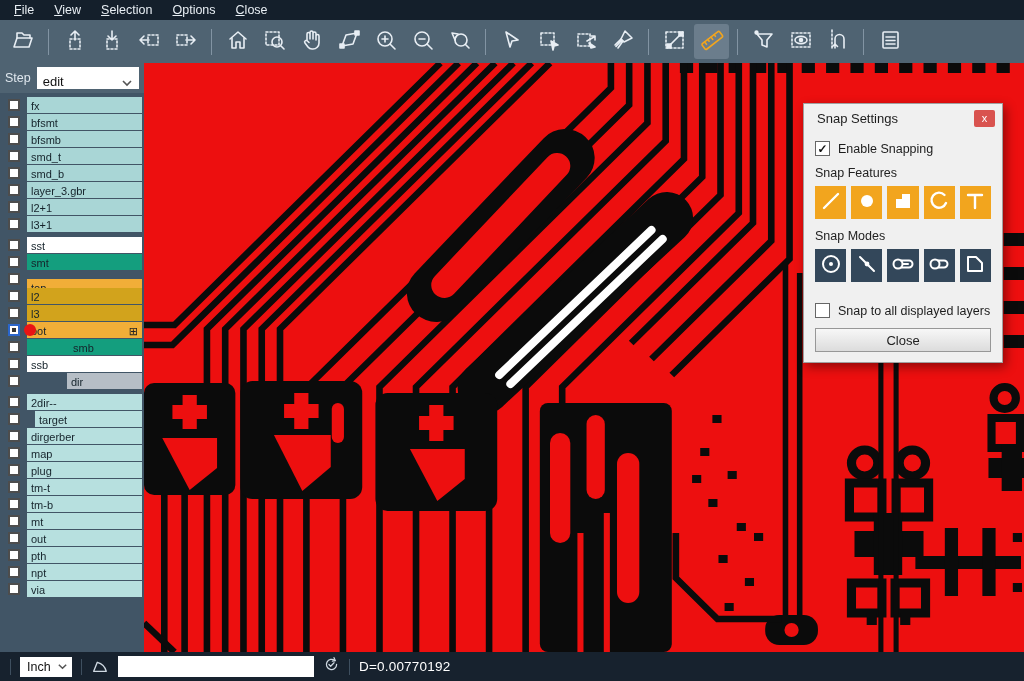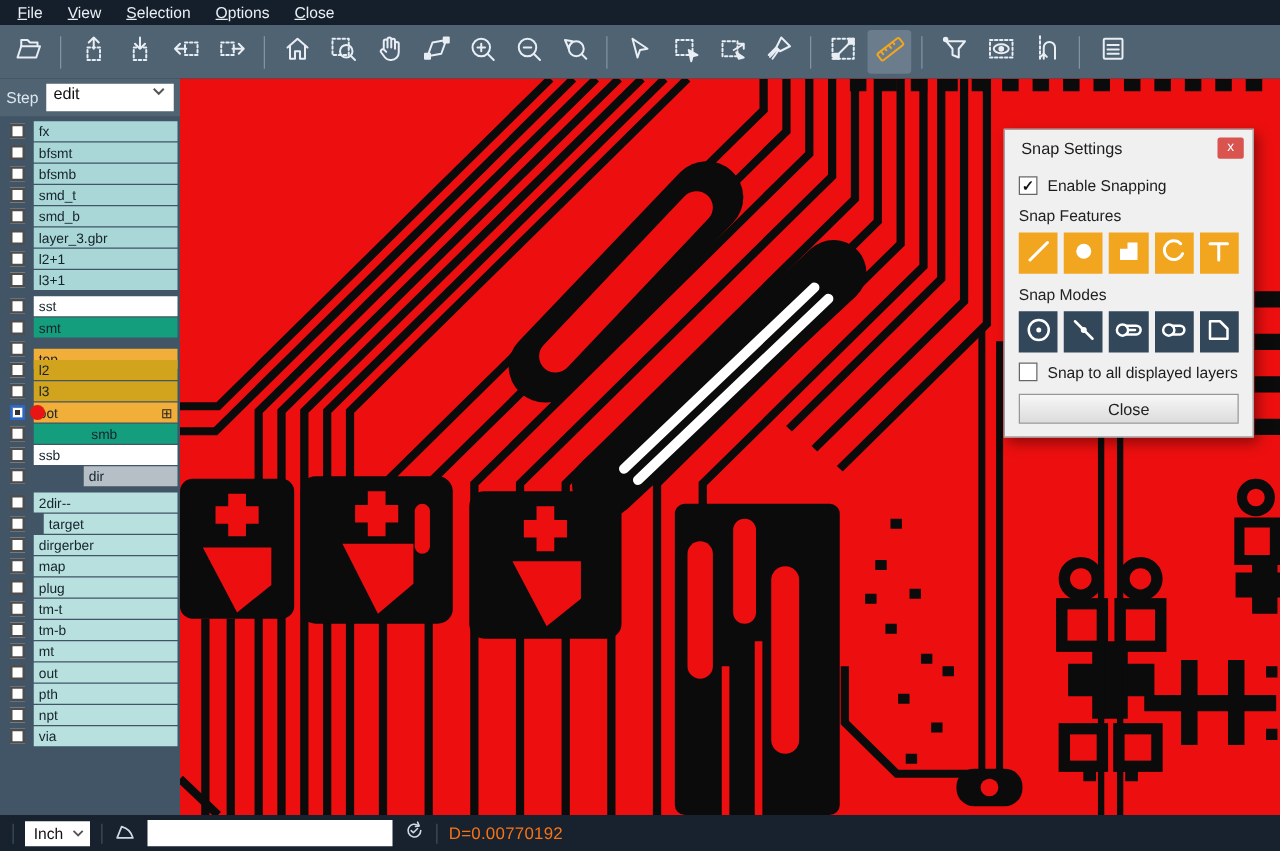--- a/index.html
+++ b/index.html
@@ -16,21 +16,21 @@
   .tbtn{width:35px;height:35px;display:flex;align-items:center;justify-content:center;border-radius:3px;}
   .tbtn.active{background:#6b7d8c;}
   .tbtn svg{stroke:#e8eef4;fill:none;stroke-width:1.6;stroke-linecap:round;stroke-linejoin:round;}
   .tbtn.active svg{stroke:#f2a51e;}
   .tsep{width:1px;height:26px;background:#8294a3;margin:0 6px;}
   
   .main{display:flex;height:589px;}
   .sidebar{width:144px;background:#415566;display:flex;flex-direction:column;}
   .step-row{height:30px;display:flex;align-items:center;background:#4f6372;padding:0 5px;gap:6px;flex:none;}
   .step-label{color:#dfe7ee;font-size:12.5px;}
-  .step-select{flex:1;background:#fff;height:22px;display:flex;align-items:flex-start;padding:0 6px;font-size:13px;color:#111;}
+  .step-select{flex:1;background:#fff;height:22px;display:flex;align-items:flex-end;padding:0 6px;font-size:13px;color:#111;}
   .step-select .txt{flex:1;}
   .layers{margin-top:4px;}
   .lgroup{margin-bottom:5px;}
   .lrow{height:16px;margin-bottom:1px;display:flex;align-items:center;position:relative;}
   .lcheck{width:27px;display:flex;align-items:center;justify-content:center;flex:none;}
   .lbox{width:12px;height:12px;background:#fff;border:2px solid #4d4d4d;}
   .lrow.selected .lbox{border-color:#2b66cc;background:#fff;box-shadow:inset 0 0 0 2px #fff, inset 0 0 0 5px #333;}
   .ldot{position:absolute;left:24px;top:2px;width:12px;height:12px;border-radius:50%;background:#e91414;z-index:2;}
   .llabel{flex:1;height:16px;font-size:11px;color:#15232b;padding:1px 4px 0;margin-right:2px;
           display:flex;align-items:center;white-space:nowrap;overflow:hidden;}
@@ -62,21 +62,21 @@
   .fbtn svg,.mbtn svg{stroke:#fff;fill:none;stroke-width:2.4;stroke-linecap:round;stroke-linejoin:round;}
   .close-btn{margin-top:10px;width:100%;height:24px;background:linear-gradient(#f7f7f7,#dcdcdc);
              border:1px solid #979797;font-size:13px;color:#222;display:flex;align-items:center;justify-content:center;}
   
   .statusbar{height:29px;background:#17222e;display:flex;align-items:center;gap:9px;padding:0 10px;color:#cfd9e2;}
   .sbsep{width:1px;height:16px;background:#3e4f5f;}
   .unit-select{background:#fff;height:20px;width:52px;display:flex;align-items:center;
                padding:0 4px 0 7px;font-size:12.5px;color:#111;gap:3px;}
   .unit-select .txt{flex:1;}
   .sb-input{width:196px;height:21px;background:#fff;border:none;outline:none;padding:0 5px;font-size:12px;}
-  .d-value{color:#f97316;font-size:13.5px;letter-spacing:.2px;}
+  .d-value{color:#ffffff;font-size:13.5px;letter-spacing:.2px;}
   .sbicon svg{stroke:#cfd9e2;fill:none;stroke-width:1.5;stroke-linecap:round;stroke-linejoin:round;}
 </style>
 </head>
 <body>
 
 <div class="app" style="--pcb-red: #ed0f0f; --pcb-black: #0b0b0b;">
 
   <div class="menubar" id="menubar">
       <div class="menu-item">File</div>
       <div class="menu-item">View</div>
@@ -697,21 +697,21 @@
                 <circle cx="9" cy="12" r="4.5" stroke-width="2"></circle>
                 <path d="M12,8.5 H18 A3.5,3.5 0 0 1 18,15.5 H12" stroke-width="2"></path>
               </svg></span>
           </div>
           <div class="mbtn">
             <span><svg width="24" height="24" viewBox="0 0 24 24">
                 <path d="M5,19 V5 H13 L19,11 V19 Z" stroke-width="2"></path>
               </svg></span>
           </div>
         </div>
-      <div class="chk-row" style="margin-top:8px">
+      <div class="chk-row" style="margin-top:21px">
         <span class="chk" id="chk-all"></span>
         <span>Snap to all displayed layers</span>
       </div>
       <div class="close-btn">Close</div>
     </div>
   </div>
 
   <div class="statusbar">
     <div class="sbsep"></div>
     <div class="unit-select">

